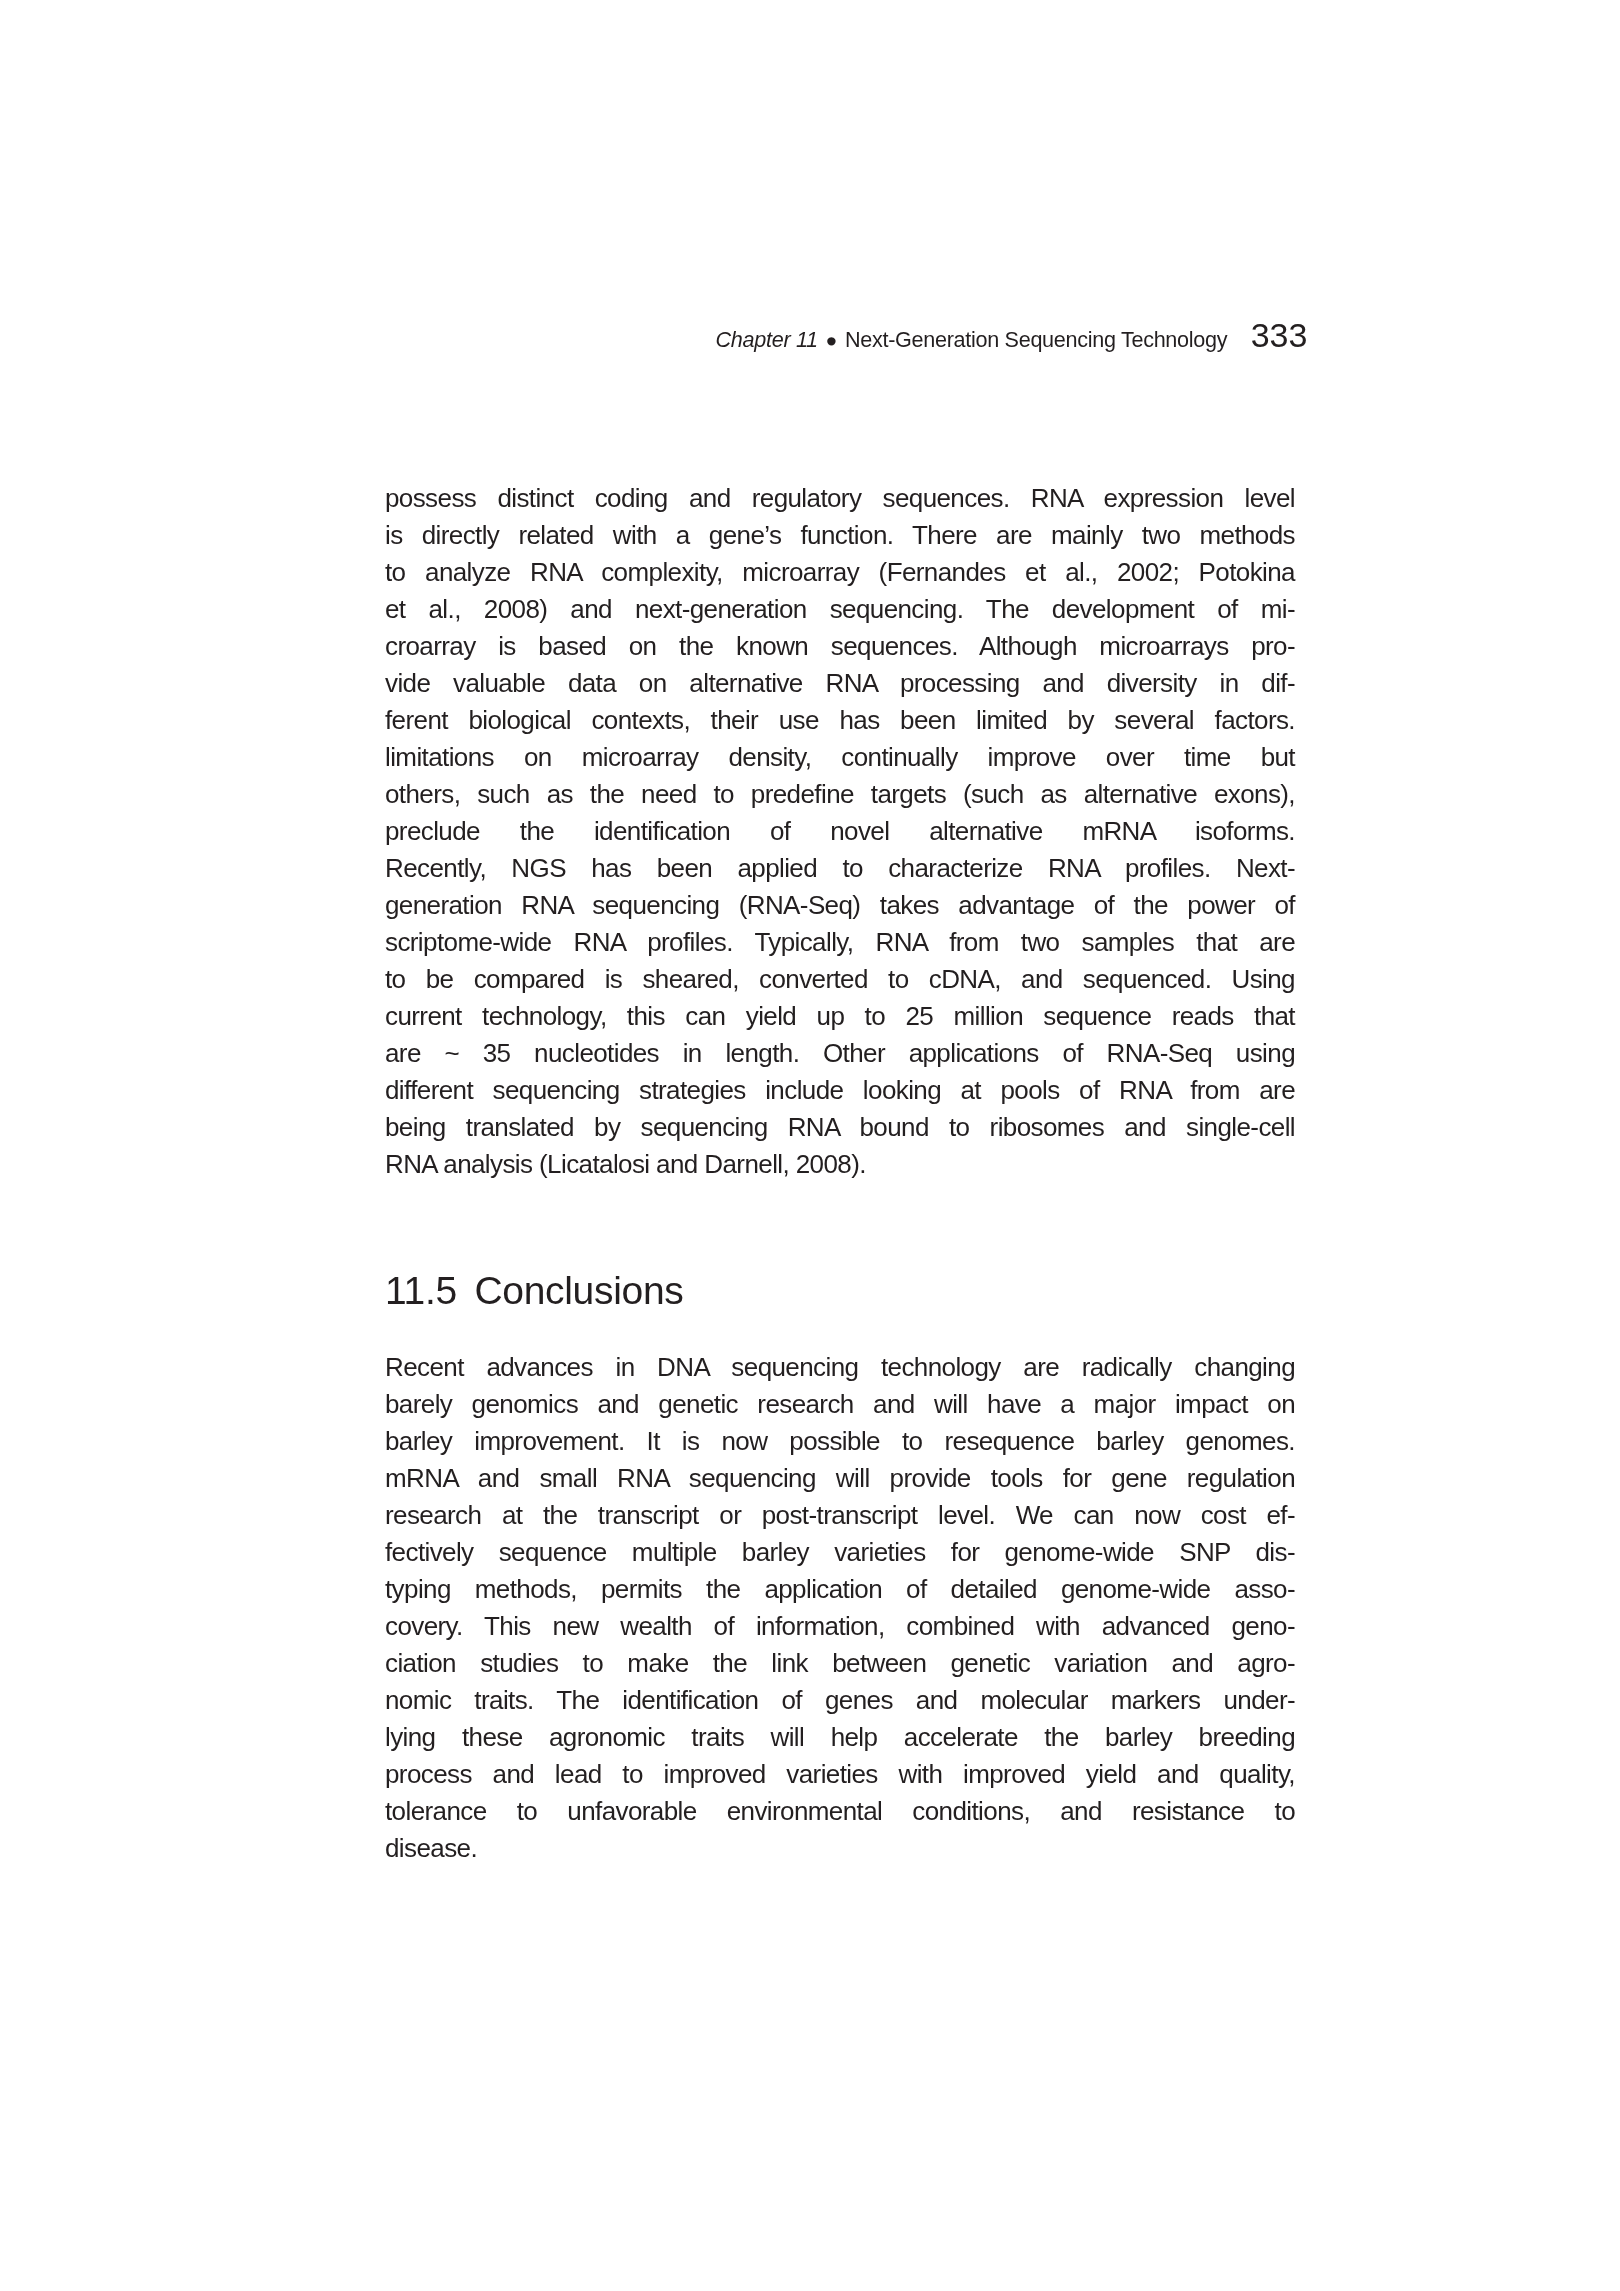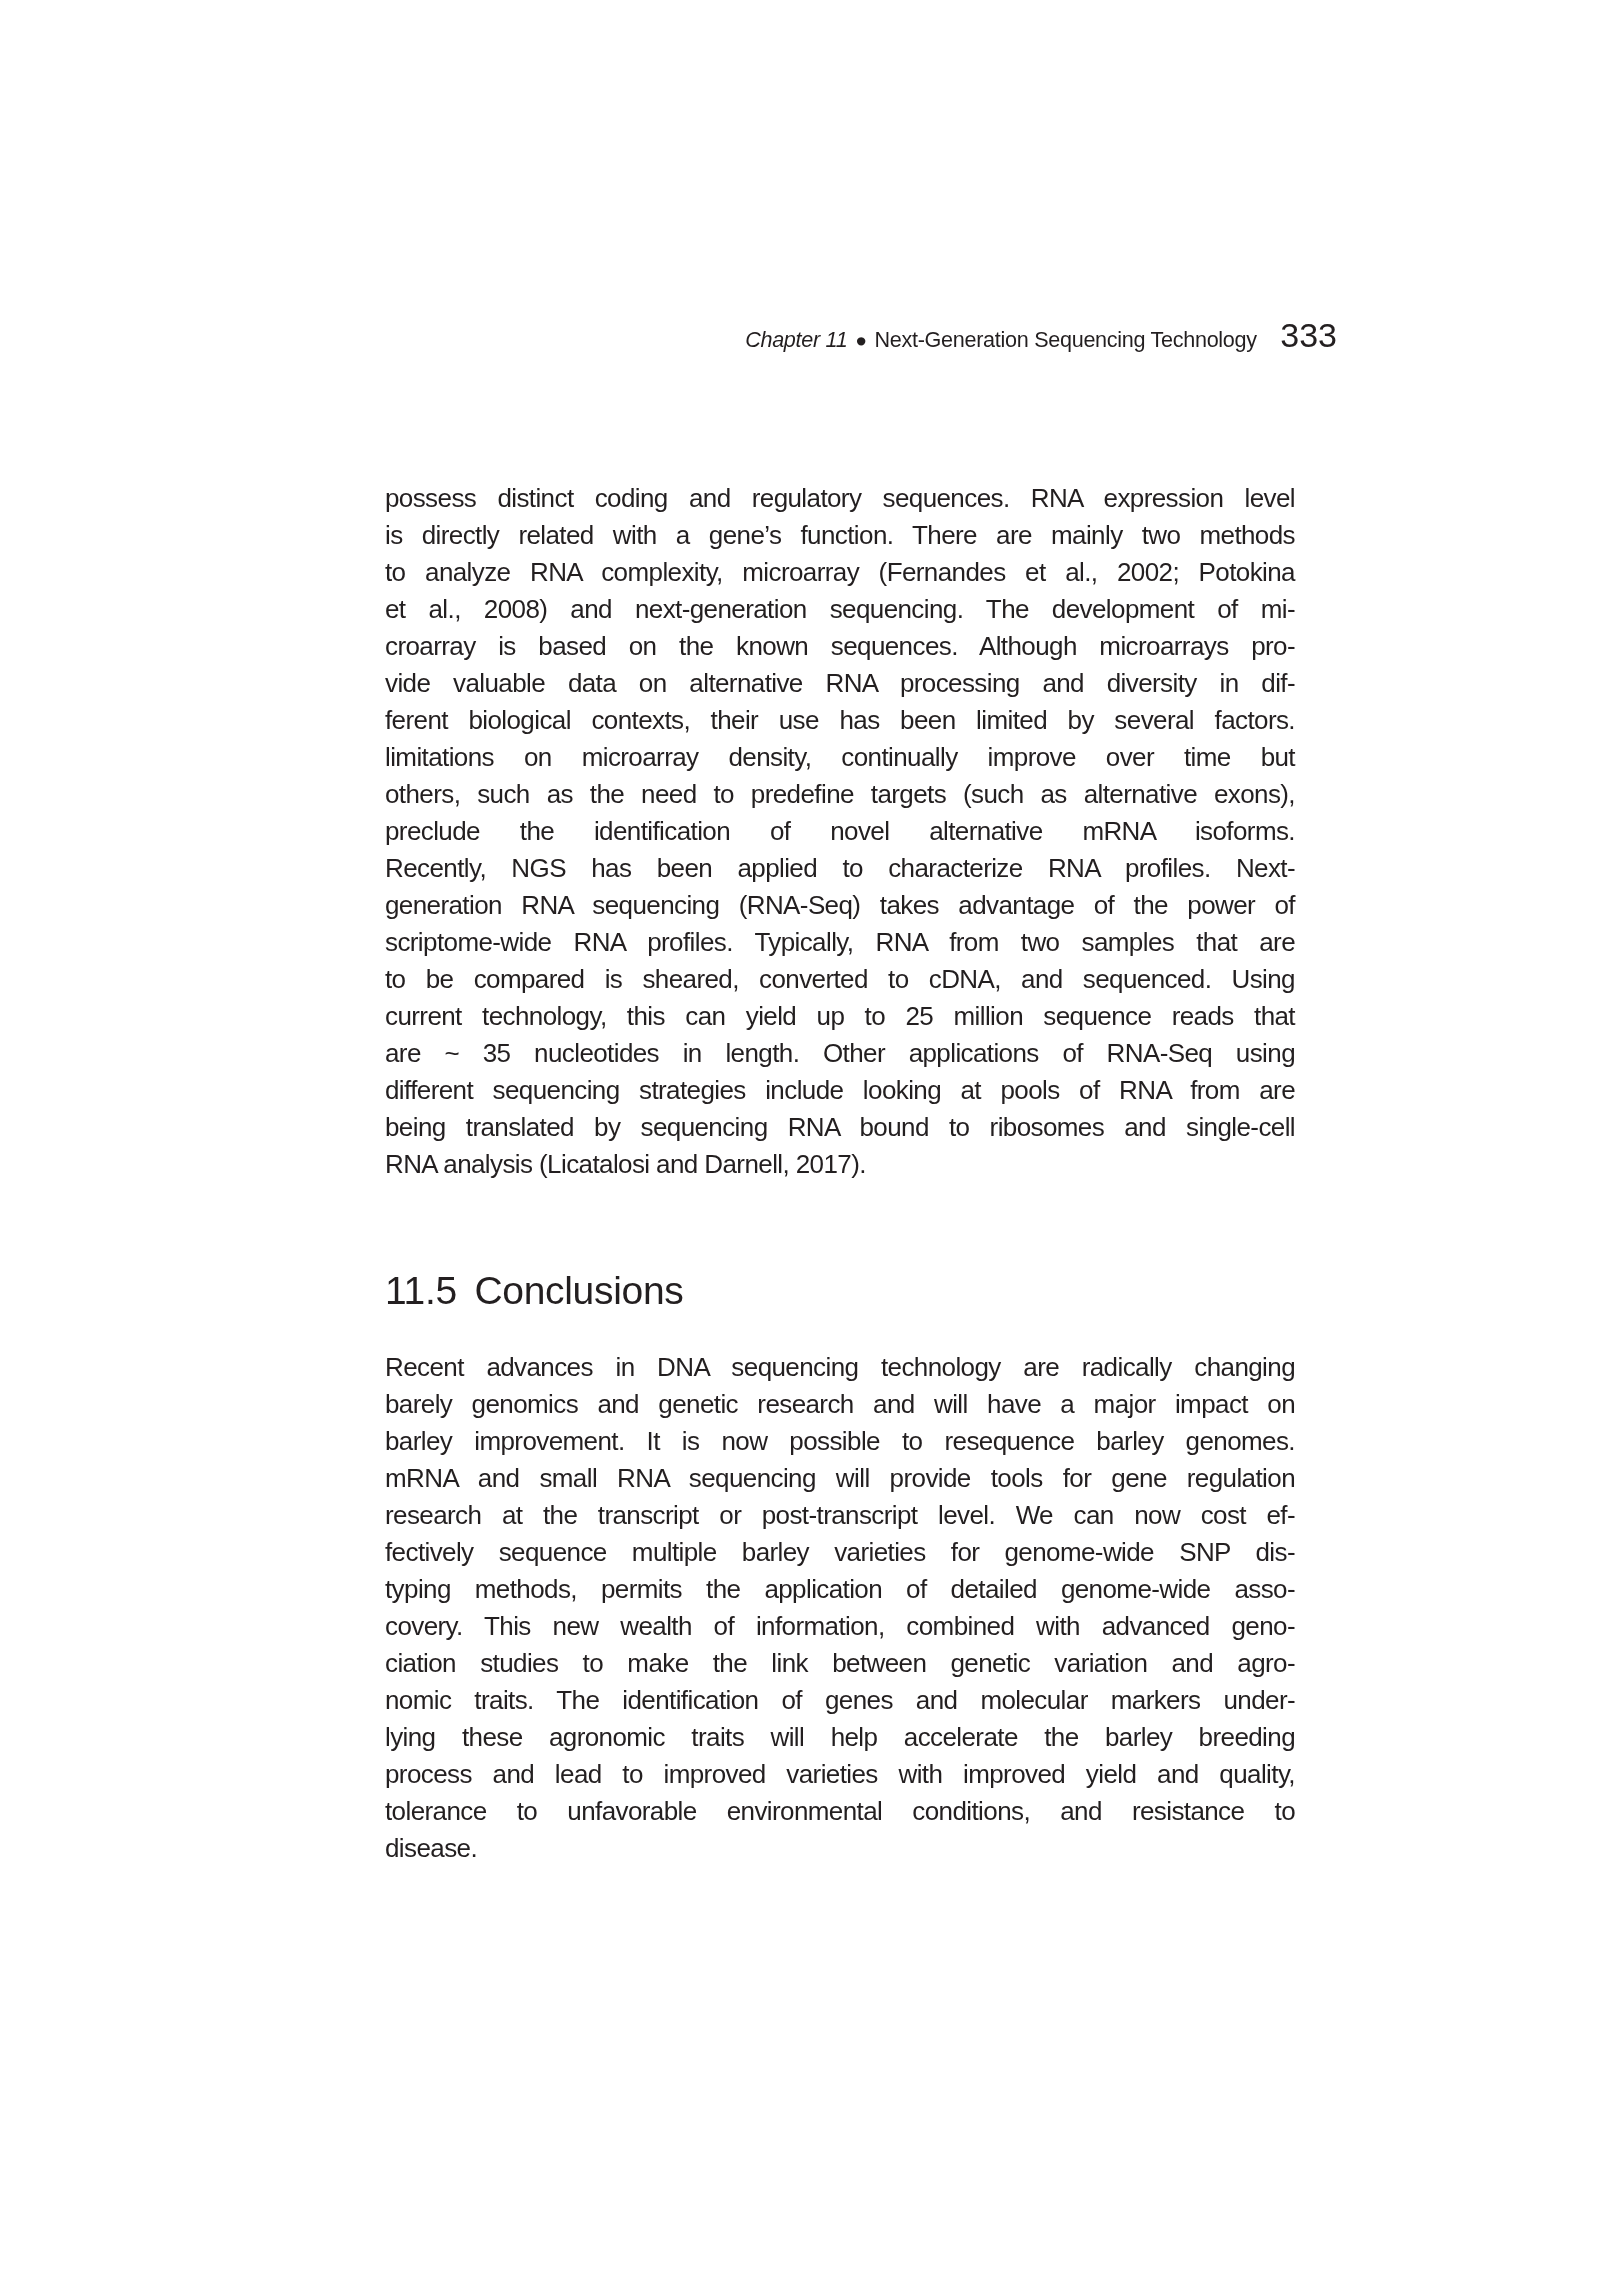--- a/index.html
+++ b/index.html
@@ -1,20 +1,20 @@
 <!DOCTYPE html>
 <html><head>
 <meta charset="utf-8">
 <style>
   html, body { margin: 0; padding: 0; background: #ffffff; }
   body { width: 1620px; height: 2292px; position: relative; overflow: hidden; color: #231f20; }
   .running-head {
     position: absolute; left: 686px; top: 316px; width: 651px; height: 35px;
     font-family: "Liberation Sans", sans-serif; font-size: 21.6px;
-    display: flex; align-items: baseline; justify-content: flex-end; white-space: nowrap;
+    display: flex; align-items: baseline; justify-content: center; white-space: nowrap;
     letter-spacing: -0.3px;
   }
   .running-head .chap { font-style: italic; }
   .running-head .bullet { margin: 0 7.8px 0 7.8px; font-size: 19.6px; }
   .running-head .title { }
   .running-head .pageno { margin-left: 23.5px; font-size: 34px; letter-spacing: 0; }
   .body-block {
     position: absolute; left: 385px; width: 910px;
     font-family: "Liberation Sans", sans-serif; font-size: 26px; line-height: 37px;
     letter-spacing: -0.6px;
@@ -55,21 +55,21 @@
   <span class="line">others, such as the need to predefine targets (such as alternative exons),</span>
   <span class="line">preclude the identification of novel alternative mRNA isoforms.</span>
   <span class="line">Recently, NGS has been applied to characterize RNA profiles. Next-</span>
   <span class="line">generation RNA sequencing (RNA-Seq) takes advantage of the power of</span>
   <span class="line">scriptome-wide RNA profiles. Typically, RNA from two samples that are</span>
   <span class="line">to be compared is sheared, converted to cDNA, and sequenced. Using</span>
   <span class="line">current technology, this can yield up to 25 million sequence reads that</span>
   <span class="line">are ~ 35 nucleotides in length. Other applications of RNA-Seq using</span>
   <span class="line">different sequencing strategies include looking at pools of RNA from are</span>
   <span class="line">being translated by sequencing RNA bound to ribosomes and single-cell</span>
-  <span class="line last">RNA analysis (Licatalosi and Darnell, 2017).</span>
+  <span class="line last">RNA analysis (Licatalosi and Darnell, 2008).</span>
 </div>
 
 <div class="section-heading">
   <span class="num">11.5</span><span>Conclusions</span>
 </div>
 
 <div class="body-block block-2">
   <span class="line">Recent advances in DNA sequencing technology are radically changing</span>
   <span class="line">barely genomics and genetic research and will have a major impact on</span>
   <span class="line">barley improvement. It is now possible to resequence barley genomes.</span>

